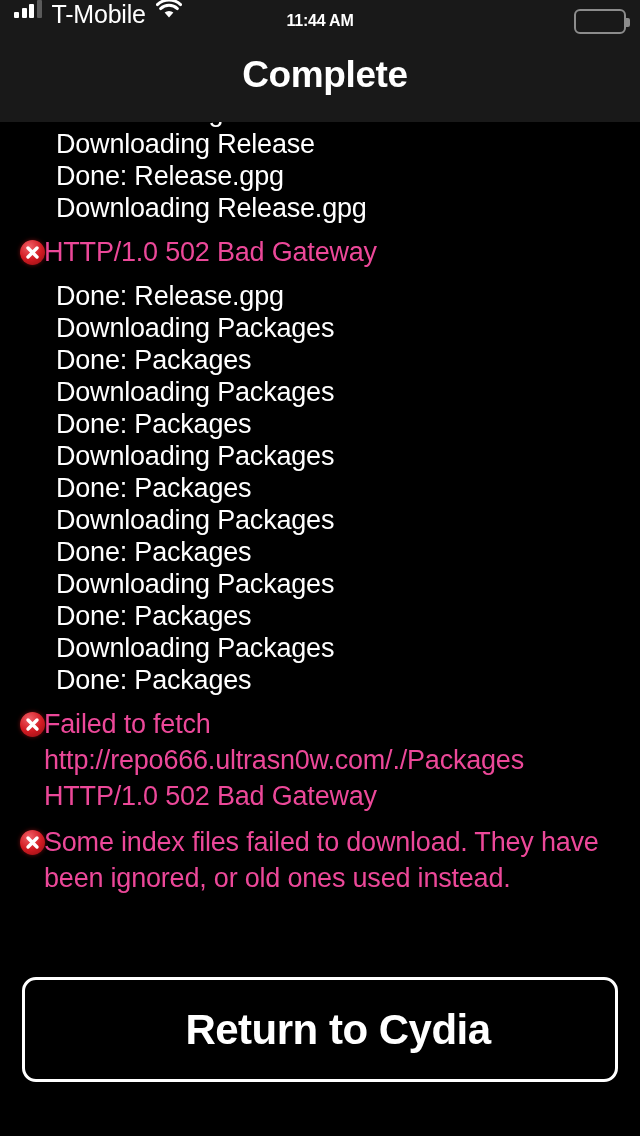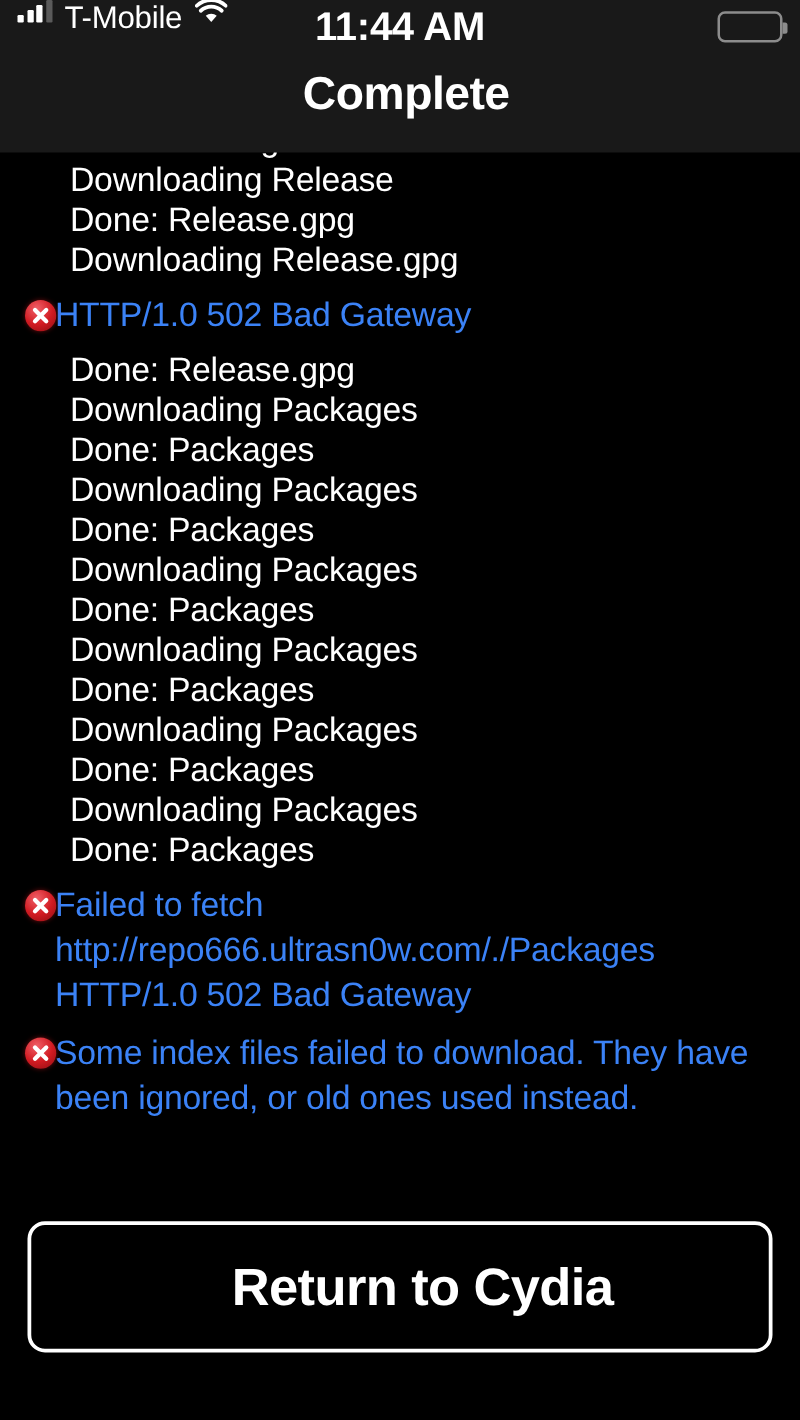--- a/index.html
+++ b/index.html
@@ -39,21 +39,21 @@
   .signal-bars i:nth-child(3){ height:14px; }
   .signal-bars i:nth-child(4){ height:18px; background:#5a5a5a; }
   .carrier {
     color:#fff; font-size:25px; letter-spacing:-0.2px;
     font-family:"Liberation Sans", sans-serif;
   }
   .wifi-icon { width:26px; height:20px; display:block; }
   .sb-time {
     position:absolute; left:0; right:0; top:0; height:42px;
     display:flex; align-items:center; justify-content:center;
-    color:#fff; font-size:32px; font-weight:bold; letter-spacing:-0.2px;
+    color:#fff; font-size:16px; font-weight:bold; letter-spacing:-0.2px;
   }
   .sb-right {
     position:absolute; right:14px; top:0; height:42px;
     display:flex; align-items:center;
   }
   .battery {
     position:relative; width:52px; height:25px;
     border:2px solid #8c8c8c; border-radius:6px;
     padding:2px;
   }
@@ -91,21 +91,21 @@
     line-height:32px;
     letter-spacing:-0.2px;
     white-space:nowrap;
   }
   .log-line.info {
     color:#ffffff;
     font-weight:normal;
     padding-left:36px;
   }
   .log-line.error {
-    color:#3b82f6;
+    color:#ec4899;
     font-weight:normal;
     padding-left:24px;
     white-space:normal;
     line-height:36px;
     margin-top:10px;
     margin-bottom:10px;
   }
   .err-icon {
     position:absolute; left:0; top:6px;
     width:25px; height:25px;

